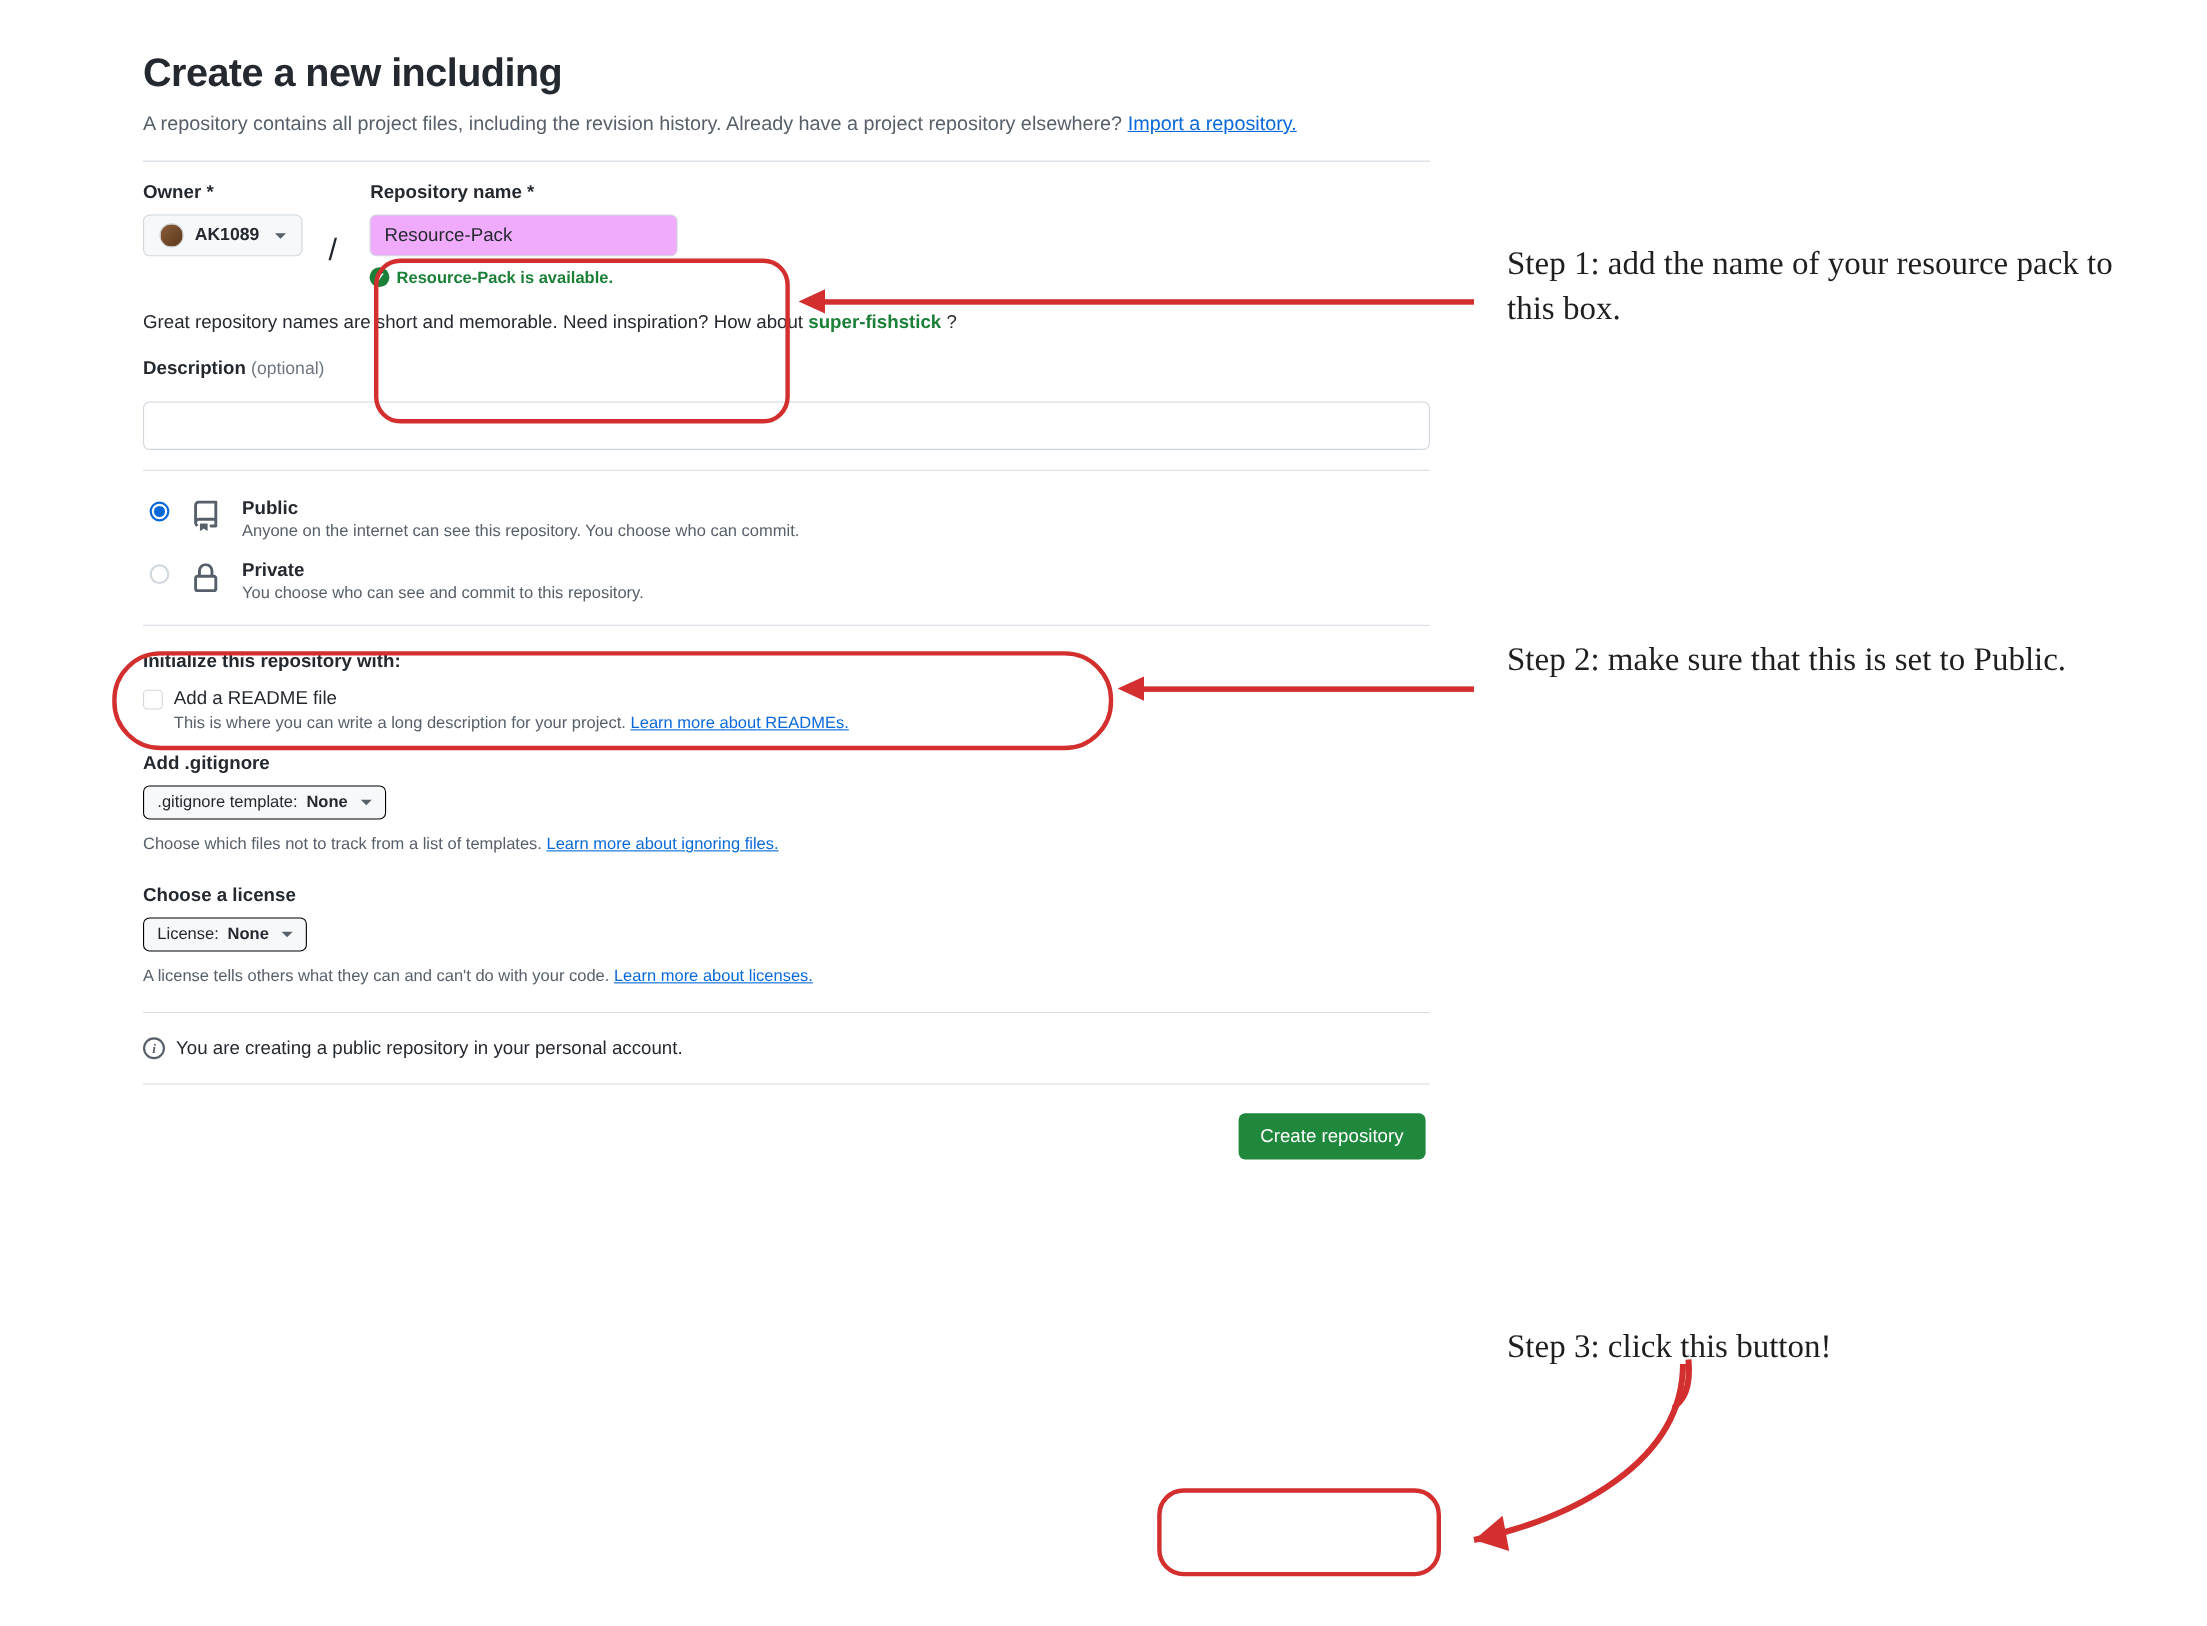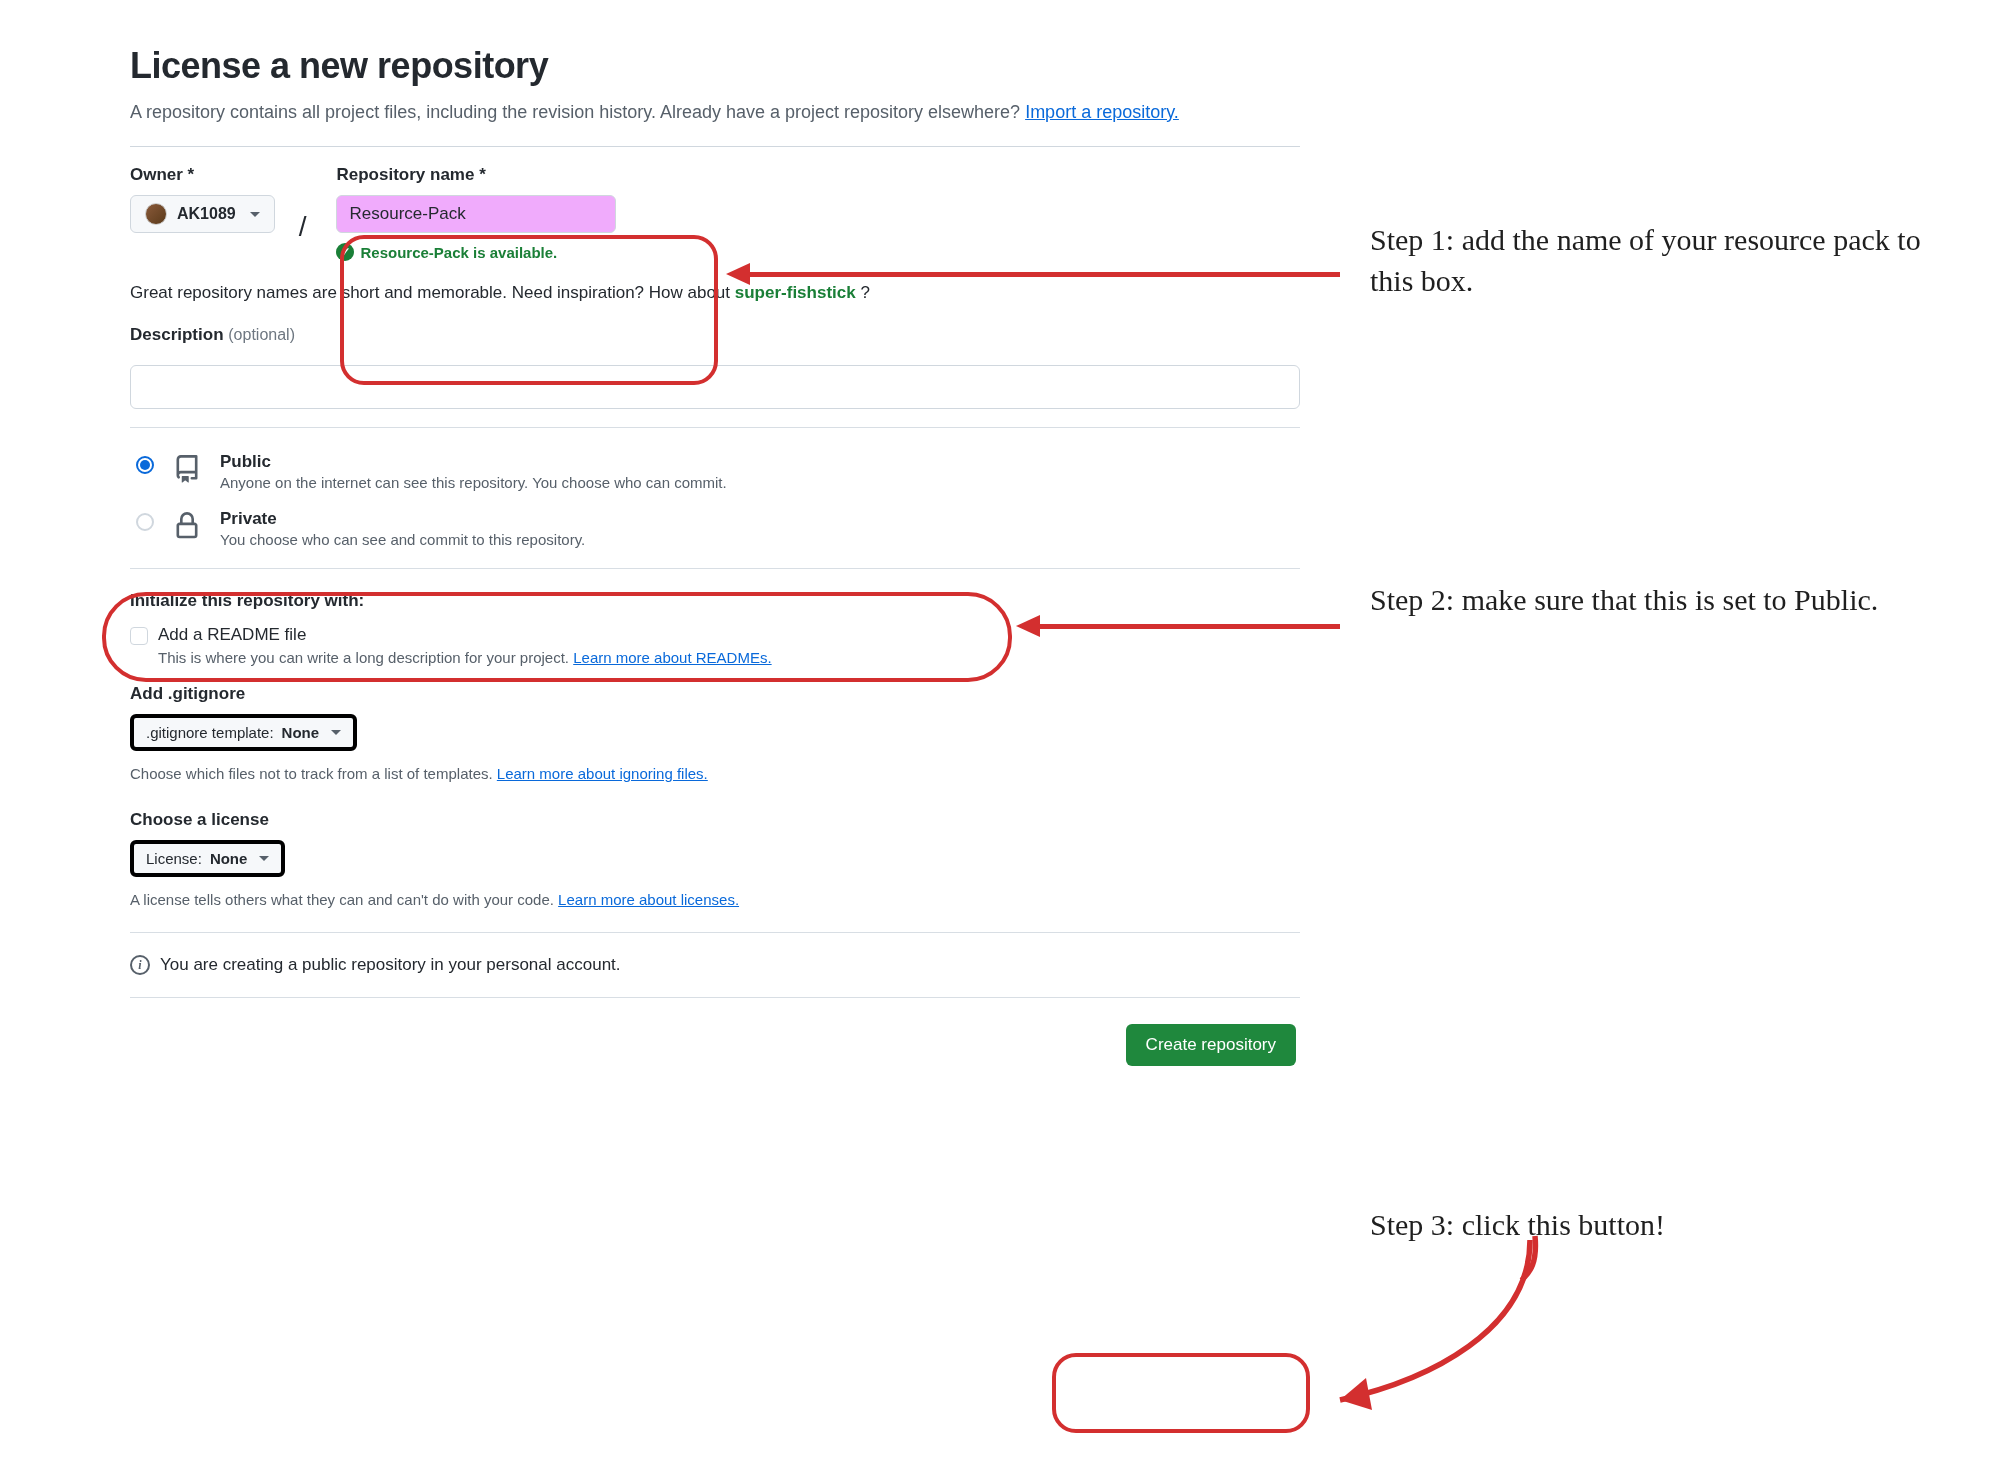--- a/index.html
+++ b/index.html
@@ -52,42 +52,42 @@
   .vis-icon { width:34px; height:34px; display:flex; align-items:center; justify-content:center; flex-shrink:0; color:#57606a;}
   .vis-text .vtitle { font-weight:600; font-size:17px; }
   .vis-text .vdesc { color:#57606a; font-size:15px; margin-top:2px;}
   .init-title { font-weight:600; font-size:17px; margin: 22px 0 14px;}
   .chk-row { display:flex; align-items:flex-start; gap:10px; margin-bottom:4px;}
   .chk { width:18px; height:18px; border:1px solid #d0d7de; border-radius:4px; cursor:pointer; flex-shrink:0; margin-top:2px;}
   .chk-label { font-size:17px; }
   .chk-desc { color:#57606a; font-size:15px; margin-left:28px; margin-bottom: 18px;}
   .chk-desc a { color:#0969da; text-decoration:underline;}
   .sub-title { font-weight:600; font-size:17px; margin-top: 12px; margin-bottom:10px;}
-  .select-btn { display:inline-flex; align-items:center; gap:8px; background:#f6f8fa; border:4px solid #000000; border-radius:6px; padding:6px 12px; font-size:15px; cursor:pointer;}
+  .select-btn { display:inline-flex; align-items:center; gap:8px; background:#f6f8fa; border:1px solid #000000; border-radius:6px; padding:6px 12px; font-size:15px; cursor:pointer;}
   .select-btn b { font-weight:600; }
   .note { color:#57606a; font-size:15px; margin-top:14px;}
   .note a { color:#0969da; text-decoration:underline;}
   .info-row { display:flex; align-items:center; gap:10px; padding:22px 0; font-size:17px; border-top:1px solid #d8dee4; border-bottom:1px solid #d8dee4; margin-top:24px;}
   .info-icon { width:20px; height:20px; border:2px solid #57606a; border-radius:50%; display:inline-flex; align-items:center; justify-content:center; font-size:12px; font-weight:bold; color:#57606a; font-style:italic; font-family:serif;}
   .actions { text-align:right; padding-top: 26px; padding-right:4px;}
   .create-btn { background:#1f883d; color:#fff; border:none; border-radius:6px; padding: 11px 20px; font-size:17px; font-weight:400; cursor:pointer;}
 
   
   .annot { position:absolute; pointer-events:none; }
   .handwrite { font-family: "Comic Sans MS", "Segoe Script", cursive; color:#1f1f1f; font-size:30px; line-height:1.35; }
   .circ-box { position:absolute; border:4.5px solid #d32f2f; border-radius:24px; pointer-events:none;}
   .arrow-line { position:absolute; height:5px; background:#d32f2f; pointer-events:none;}
   .arrow-head { position:absolute; width:0; height:0; border-top:11px solid transparent; border-bottom:11px solid transparent; border-right:24px solid #d32f2f; pointer-events:none;}
 </style>
 </head>
 <body>
 
 <div class="container">
 
-  <h1>License a new repository</h1>
+  <h1>Create a new including</h1>
   <p class="subhead">
     <span>A repository contains all project files, including the revision history. Already have a project repository elsewhere? </span><a href="#">Import a repository.</a>
   </p>
   <hr class="rule">
 
   <div class="row-owner">
     <div>
       <label class="field-label">Owner *</label>
       <div class="owner-btn">
         <span class="avatar"></span>

